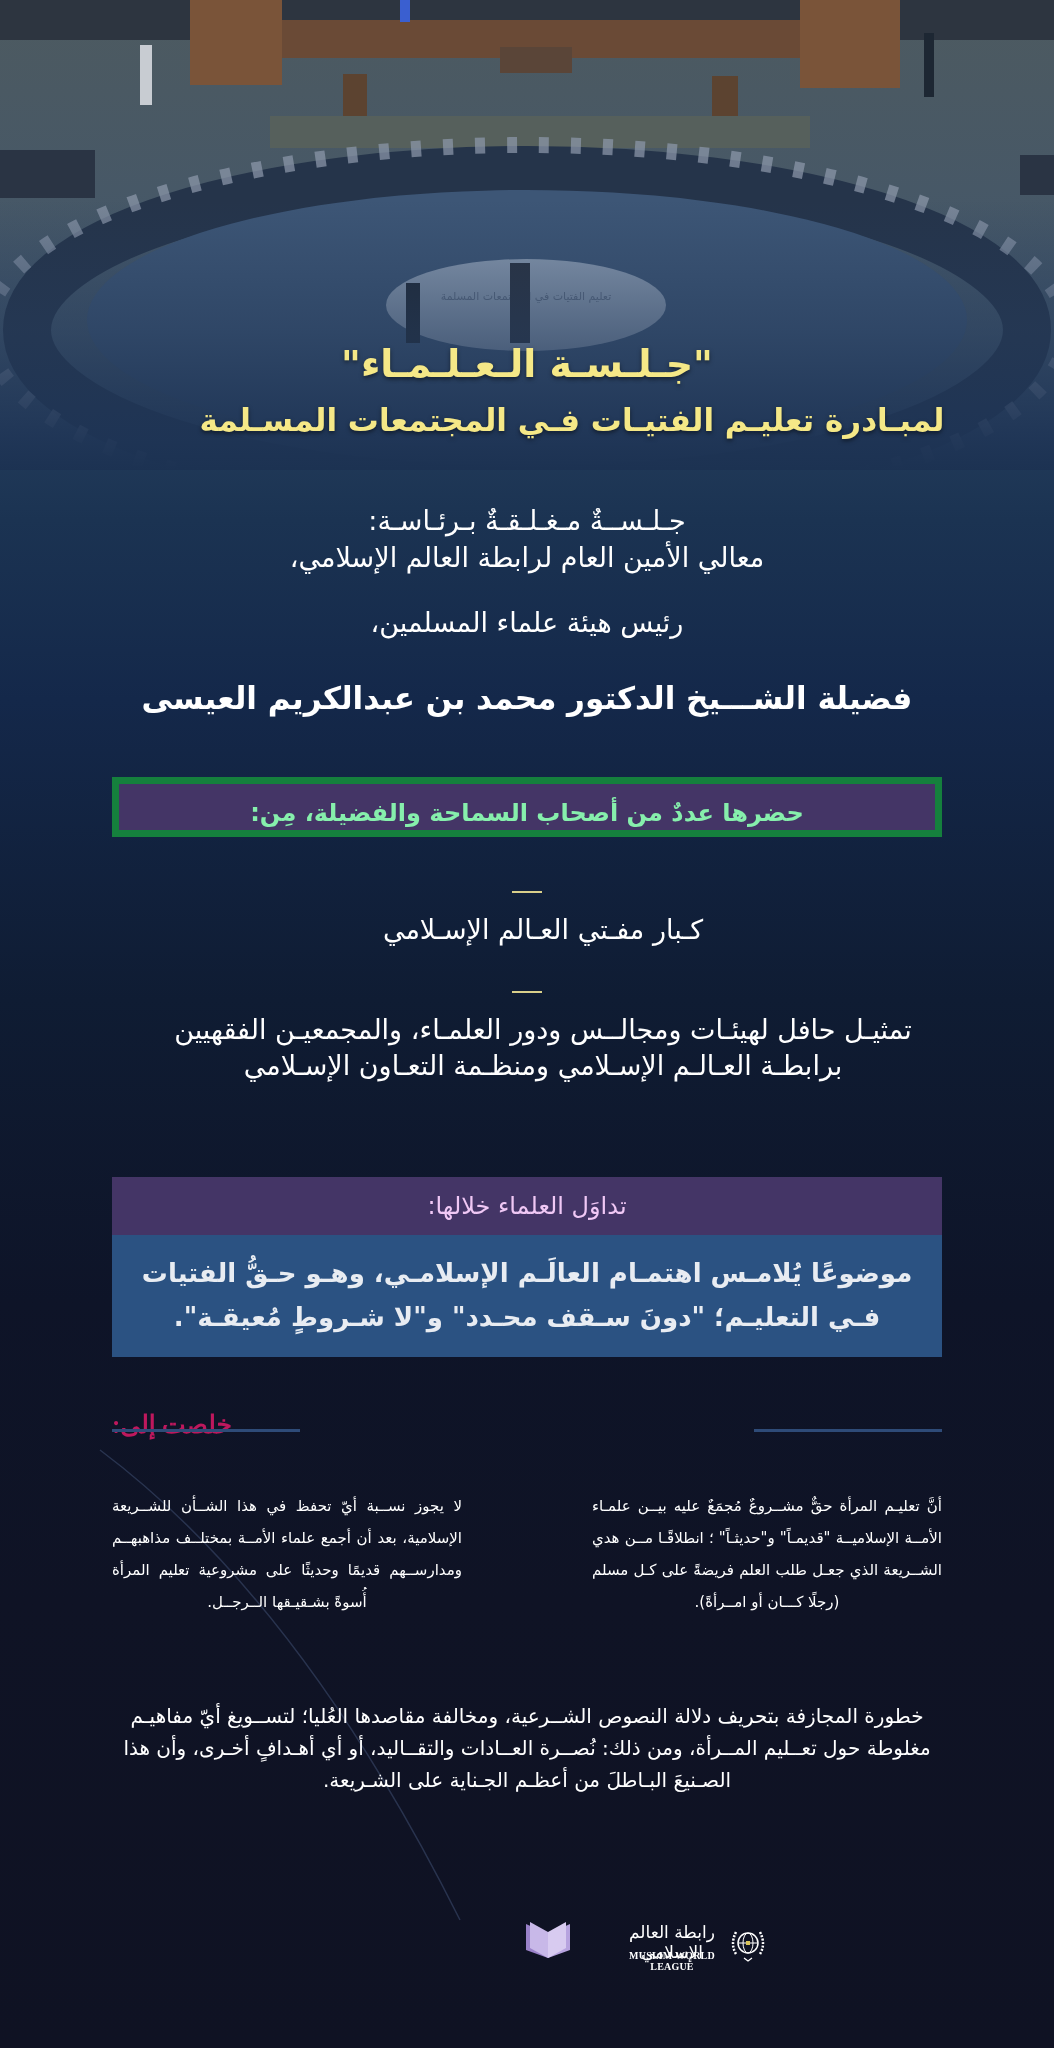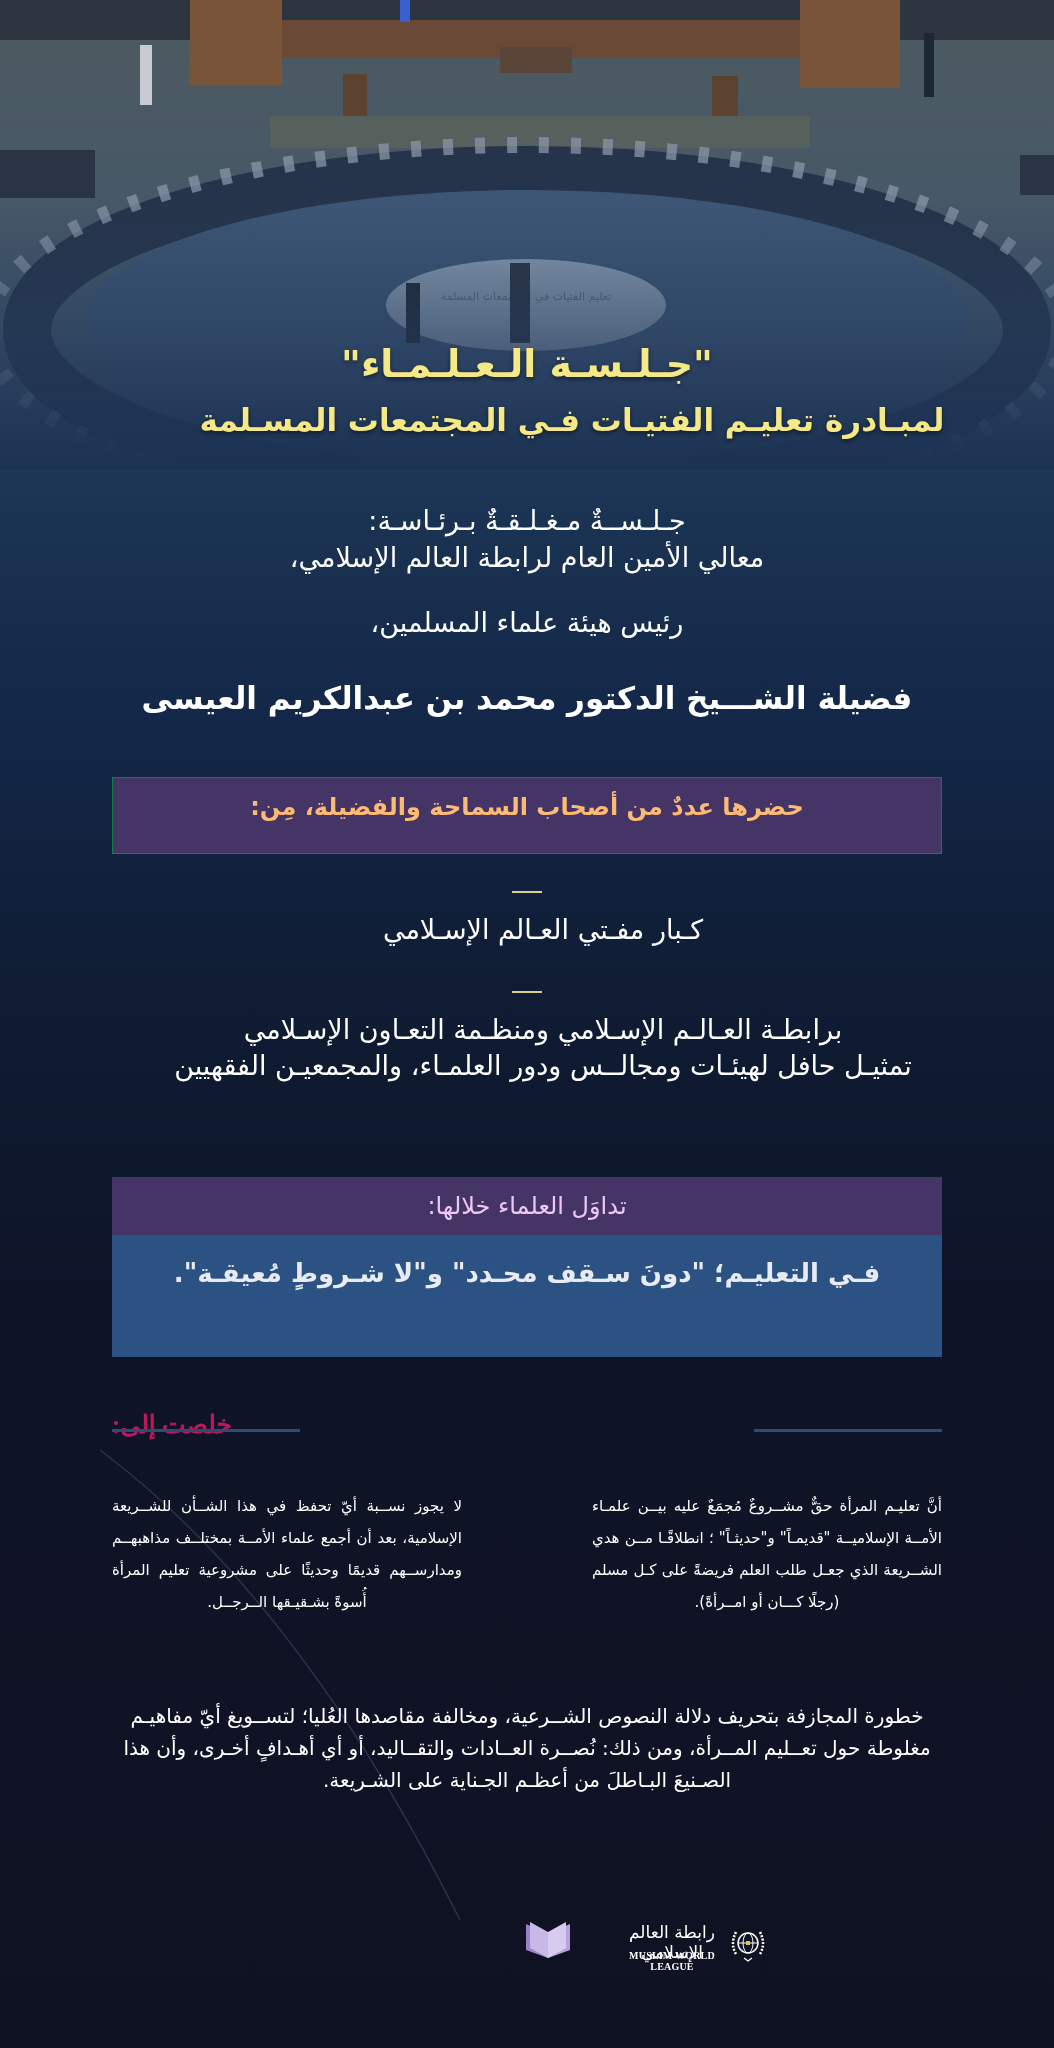--- a/index.html
+++ b/index.html
@@ -35,22 +35,22 @@
   .chair-line { font-size: 27px; color: #ffffff; }
   .chair1 { top: 505px; }
   .chair2 { top: 542px; }
   .chair3 { top: 607px; }
   .chair-name { top: 680px; font-size: 31px; font-weight: bold; color: #ffffff; }
 
   .box {
     position: absolute; left: 112px; width: 830px; text-align: center;
   }
   .attend-box {
-    top: 777px; height: 77px; background: #443566; border: 1px solid #15803d;
-    font-size: 24px; font-weight: bold; color: #fdba74; line-height: 58px;
+    top: 777px; height: 60px; background: #443566; border: 7px solid #15803d;
+    font-size: 24px; font-weight: bold; color: #86efac; line-height: 58px;
   }
   .dash {
     position: absolute; left: 512px; width: 30px; height: 2px; background: #d9cf8a;
   }
   .dash1 { top: 891px; }
   .dash2 { top: 991px; }
   .item-text { font-size: 27px; color: #ffffff; line-height: 36px; padding-left: 32px; }
   .item1 { top: 912px; }
   .item2 { top: 1012px; }
 
@@ -144,26 +144,27 @@
 <div class="center chair-line chair1">جـلـســةٌ مـغـلـقـةٌ بـرئـاسـة:</div>
 <div class="center chair-line chair2">معالي الأمين العام لرابطة العالم الإسلامي،</div>
 <div class="center chair-line chair3">رئيس هيئة علماء المسلمين،</div>
 <div class="center chair-name">فضيلة الشـــيخ الدكتور محمد بن عبدالكريم العيسى</div>
 
 <div class="box attend-box">حضرها عددٌ من أصحاب السماحة والفضيلة، مِن:</div>
 <div class="dash dash1"></div>
 <div class="center item-text item1">كـبار مفـتي العـالم الإسـلامي</div>
 <div class="dash dash2"></div>
 <div class="center item-text item2">
+  <div>تمثيـل حافل لهيئـات ومجالــس ودور العلمـاء، والمجمعيـن الفقهيين</div>
   <div>برابطـة العـالـم الإسـلامي ومنظـمة التعـاون الإسـلامي</div>
-  <div>تمثيـل حافل لهيئـات ومجالــس ودور العلمـاء، والمجمعيـن الفقهيين</div>
 </div>
 
 <div class="box delib-head">تداوَل العلماء خلالها:</div>
 <div class="box delib-body">
+  <div>موضوعًا يُلامـس اهتمـام العالَـم الإسلامـي، وهـو حـقُّ الفتيات</div>
   <div>فـي التعليـم؛ "دونَ سـقف محـدد" و"لا شـروطٍ مُعيقـة".</div>
 </div>
 
 <div class="concl-row">
   <div class="concl-line right"></div>
   <div class="concl-title">خلصت إلى:</div>
   <div class="concl-line left"></div>
 </div>
 
 <div class="col right">أنَّ تعليـم المرأة حقٌّ مشــروعٌ مُجمَعٌ عليه بيــن علمـاء الأمــة الإسلاميــة "قديمـاً" و"حديثـاً" ؛ انطلاقًـا مــن هدي الشــريعة الذي جعـل طلب العلم فريضةً على كـل مسلم (رجلًا كـــان أو امــرأةً).</div>

